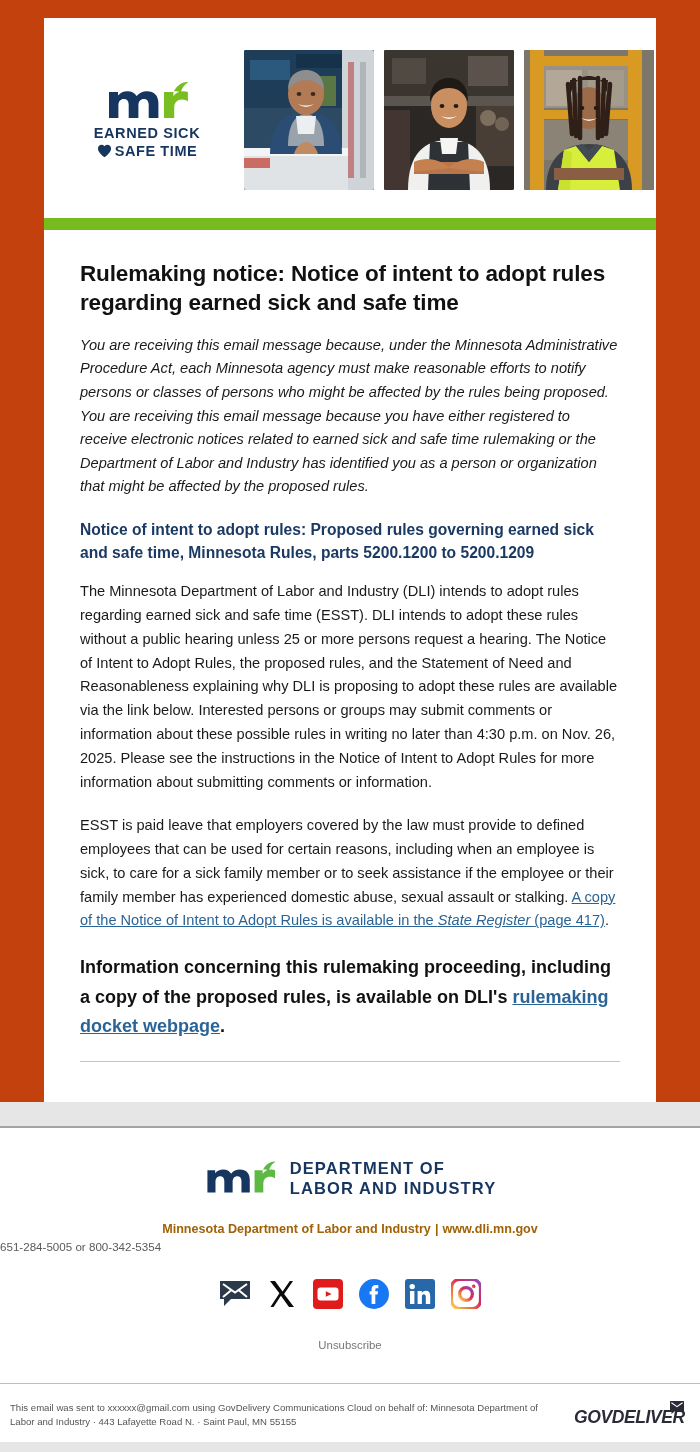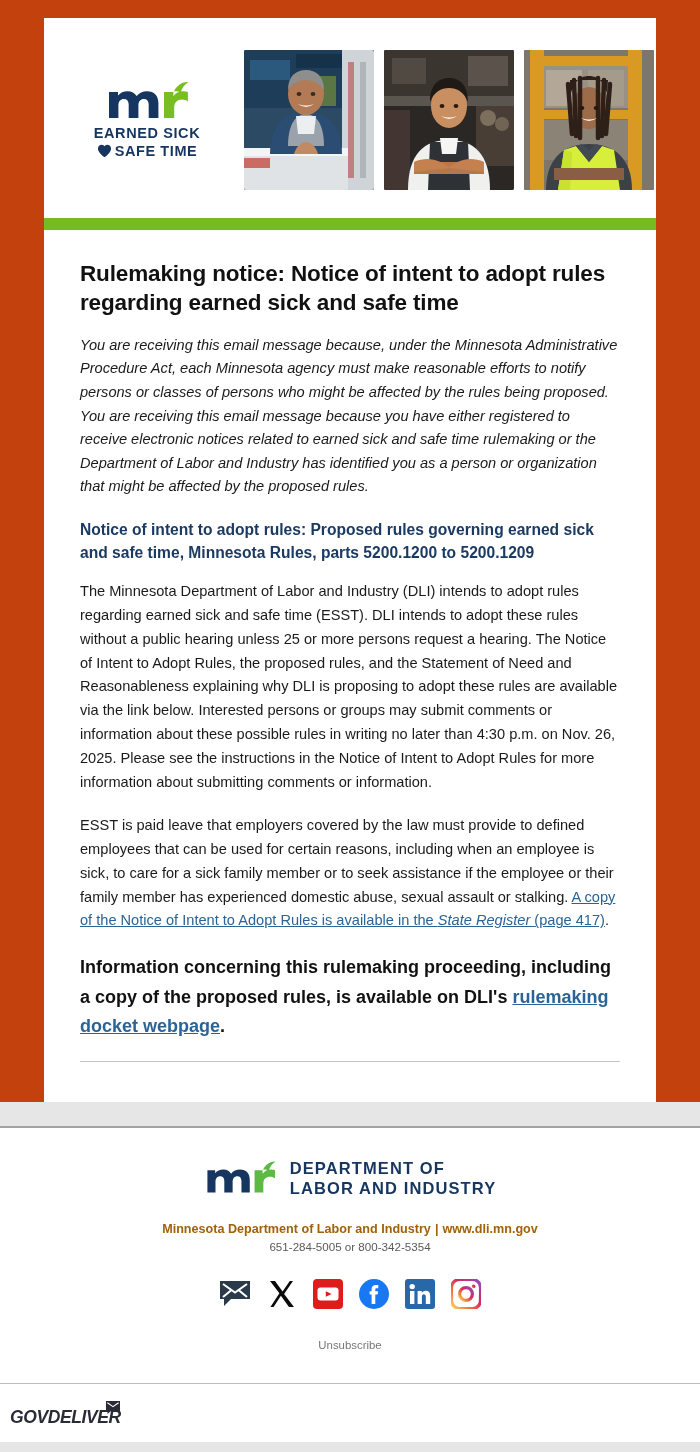--- a/index.html
+++ b/index.html
@@ -165,21 +165,21 @@
   }
   .footer-contact {
     text-align: center;
     margin-top: 22px;
     font-size: 12.6px;
     font-weight: bold;
     color: #a16207;
   }
   .footer-contact .sep { font-weight: bold; padding: 0 4px; }
   .footer-phone {
-    text-align: center;
+    text-align: left;
     margin-top: 4px;
     font-size: 11.6px;
     font-weight: normal;
     color: #5a5a5a;
   }
   .social-row {
     display: flex;
     justify-content: center;
     align-items: center;
     gap: 16px;
@@ -446,20 +446,21 @@
       </a>
 
     </div>
 
     <div class="unsubscribe-row">
       <a href="#">Unsubscribe</a>
     </div>
   </div>
 
   <div class="legal">
+    <div class="legal-text">This email was sent to xxxxxx@gmail.com using GovDelivery Communications Cloud on behalf of: Minnesota Department of Labor and Industry · 443 Lafayette Road N. · Saint Paul, MN 55155</div>
     <div class="govdelivery-logo">
       <svg width="112" height="30" viewBox="0 0 112 30">
         <text x="0" y="23" font-family="'Liberation Sans', sans-serif" font-size="17.5" font-weight="bold" font-style="italic" fill="#2b2b38" letter-spacing="-0.4">GOVDELIVERY</text>
         <path d="M96 1 H110 V11 H101 L97.5 14 V11 H96 Z" fill="#2b2b38"></path>
         <path d="M97.4 2.8 L103 6.6 L108.6 2.8" stroke="#ffffff" stroke-width="1.1" fill="none"></path>
       </svg>
     </div>
   </div>
 
 </div>

